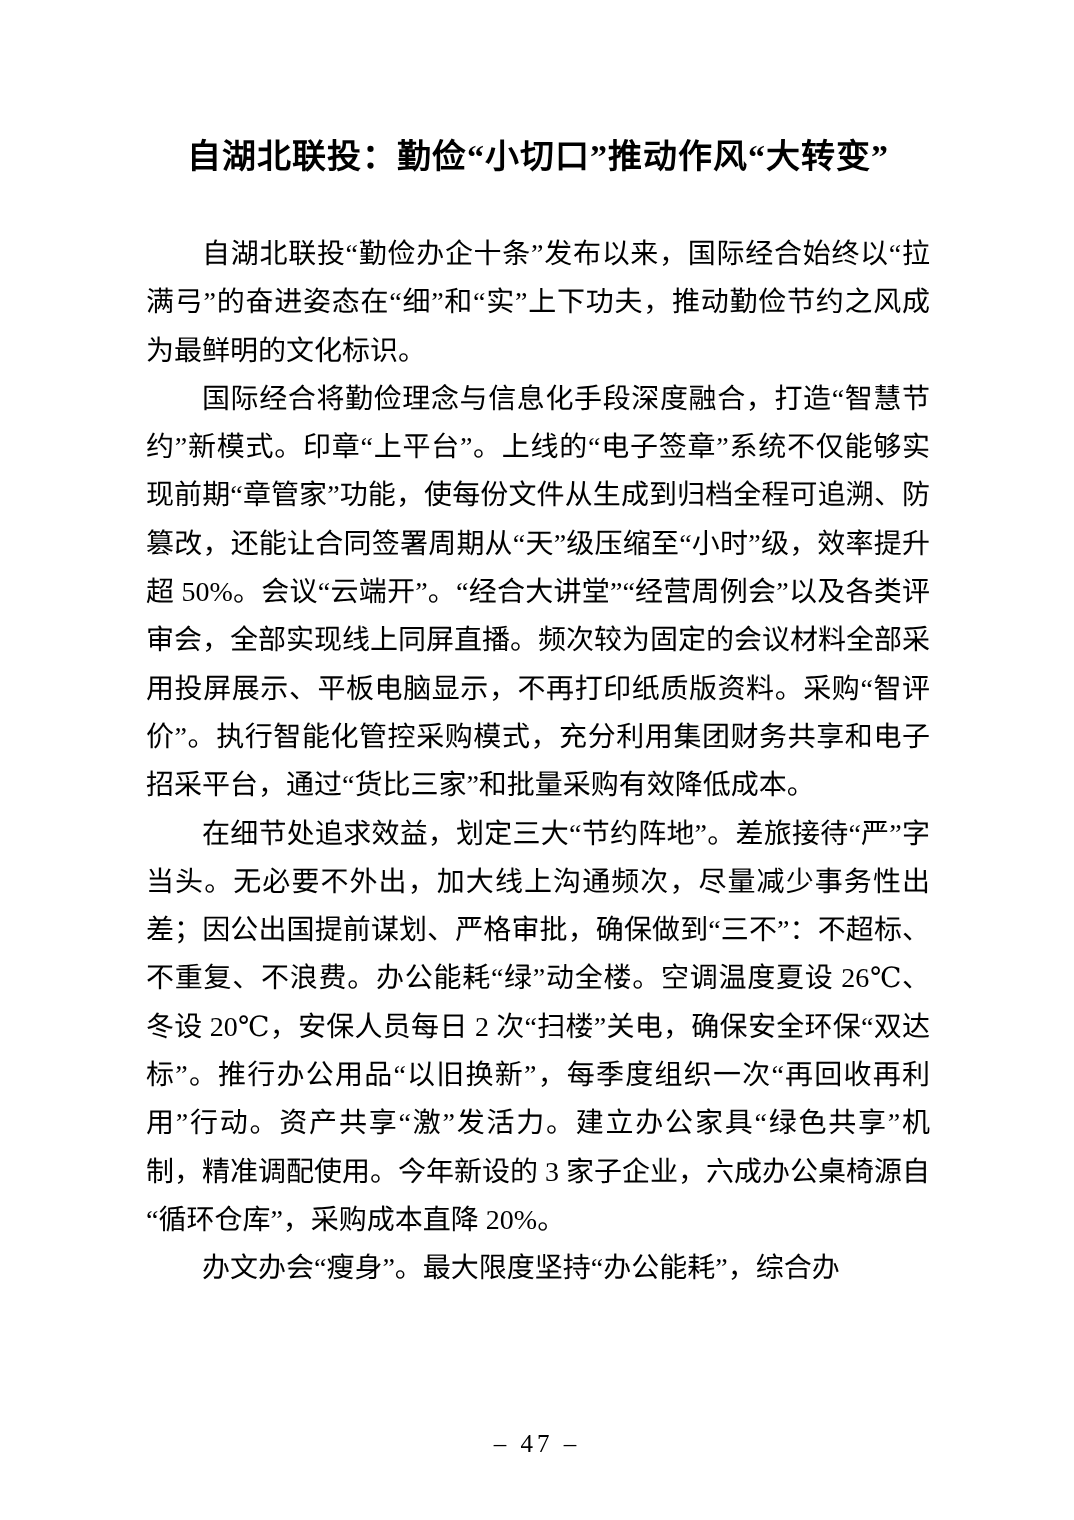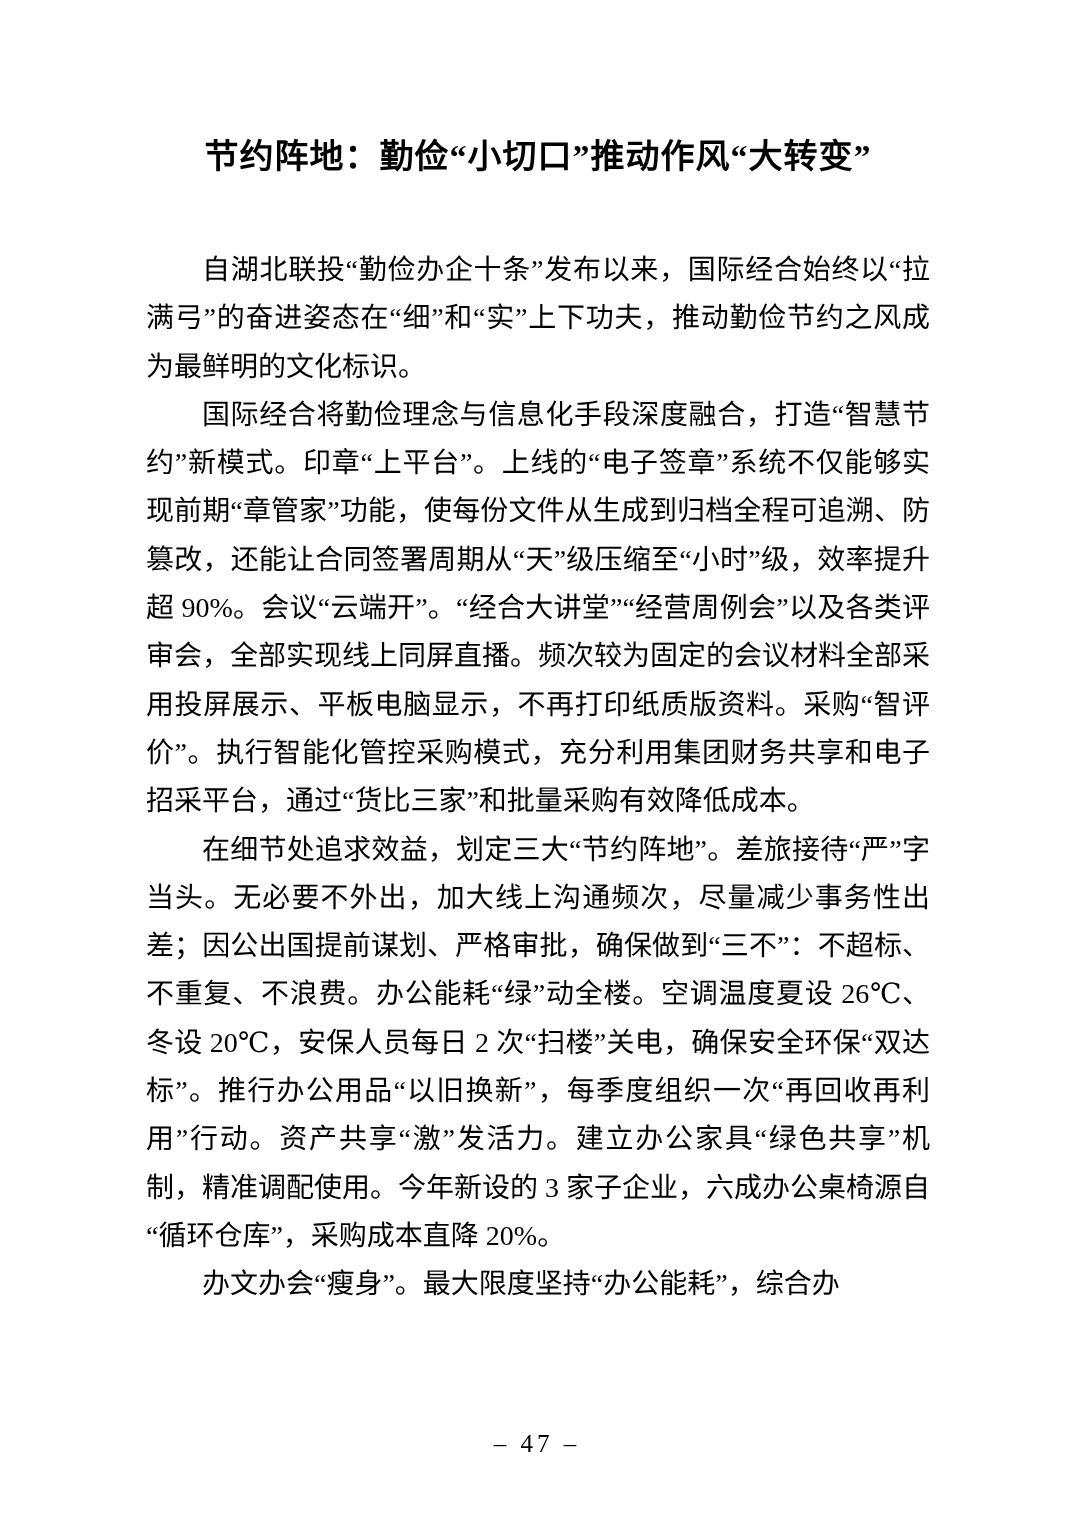--- a/index.html
+++ b/index.html
@@ -29,21 +29,21 @@
     line-height: 56px;
     margin: 0;
     white-space: nowrap;
     letter-spacing: 1px;
   }
   .doc-title.second {
     font-size: 34px;
     line-height: 58px;
   }
   .body-text {
-    margin-top: 60px;
+    margin-top: 44px;
   }
   .body-text p {
     margin: 0;
     font-size: 28px;
     line-height: 48.3px;
     text-align: justify;
     text-justify: inter-ideograph;
     text-indent: 2em;
     word-break: break-all;
     overflow-wrap: break-word;
@@ -58,24 +58,24 @@
     letter-spacing: 4px;
     color: #000000;
     margin-top: 22px;
   }
 </style>
 </head>
 <body>
 
 <div class="page">
   <div class="content">
-    <h1 class="doc-title second">节约阵地：勤俭“小切口”推动作风“大转变”</h1>
+    <h1 class="doc-title second">自湖北联投：勤俭“小切口”推动作风“大转变”</h1>
 
     <div class="body-text">
       <p>自湖北联投“勤俭办企十条”发布以来，国际经合始终以“拉满弓”的奋进姿态在“细”和“实”上下功夫，推动勤俭节约之风成为最鲜明的文化标识。</p>
-      <p>国际经合将勤俭理念与信息化手段深度融合，打造“智慧节约”新模式。印章“上平台”。上线的“电子签章”系统不仅能够实现前期“章管家”功能，使每份文件从生成到归档全程可追溯、防篡改，还能让合同签署周期从“天”级压缩至“小时”级，效率提升超 90%。会议“云端开”。“经合大讲堂”“经营周例会”以及各类评审会，全部实现线上同屏直播。频次较为固定的会议材料全部采用投屏展示、平板电脑显示，不再打印纸质版资料。采购“智评价”。执行智能化管控采购模式，充分利用集团财务共享和电子招采平台，通过“货比三家”和批量采购有效降低成本。</p>
+      <p>国际经合将勤俭理念与信息化手段深度融合，打造“智慧节约”新模式。印章“上平台”。上线的“电子签章”系统不仅能够实现前期“章管家”功能，使每份文件从生成到归档全程可追溯、防篡改，还能让合同签署周期从“天”级压缩至“小时”级，效率提升超 50%。会议“云端开”。“经合大讲堂”“经营周例会”以及各类评审会，全部实现线上同屏直播。频次较为固定的会议材料全部采用投屏展示、平板电脑显示，不再打印纸质版资料。采购“智评价”。执行智能化管控采购模式，充分利用集团财务共享和电子招采平台，通过“货比三家”和批量采购有效降低成本。</p>
       <p>在细节处追求效益，划定三大“节约阵地”。差旅接待“严”字当头。无必要不外出，加大线上沟通频次，尽量减少事务性出差；因公出国提前谋划、严格审批，确保做到“三不”：不超标、不重复、不浪费。办公能耗“绿”动全楼。空调温度夏设 26℃、冬设 20℃，安保人员每日 2 次“扫楼”关电，确保安全环保“双达标”。推行办公用品“以旧换新”，每季度组织一次“再回收再利用”行动。资产共享“激”发活力。建立办公家具“绿色共享”机制，精准调配使用。今年新设的 3 家子企业，六成办公桌椅源自“循环仓库”，采购成本直降 20%。</p>
       <p>办文办会“瘦身”。最大限度坚持“办公能耗”，综合办</p>
     </div>
   </div>
 
   <div class="page-footer">– 47 –</div>
 </div>
 
 </body></html>

